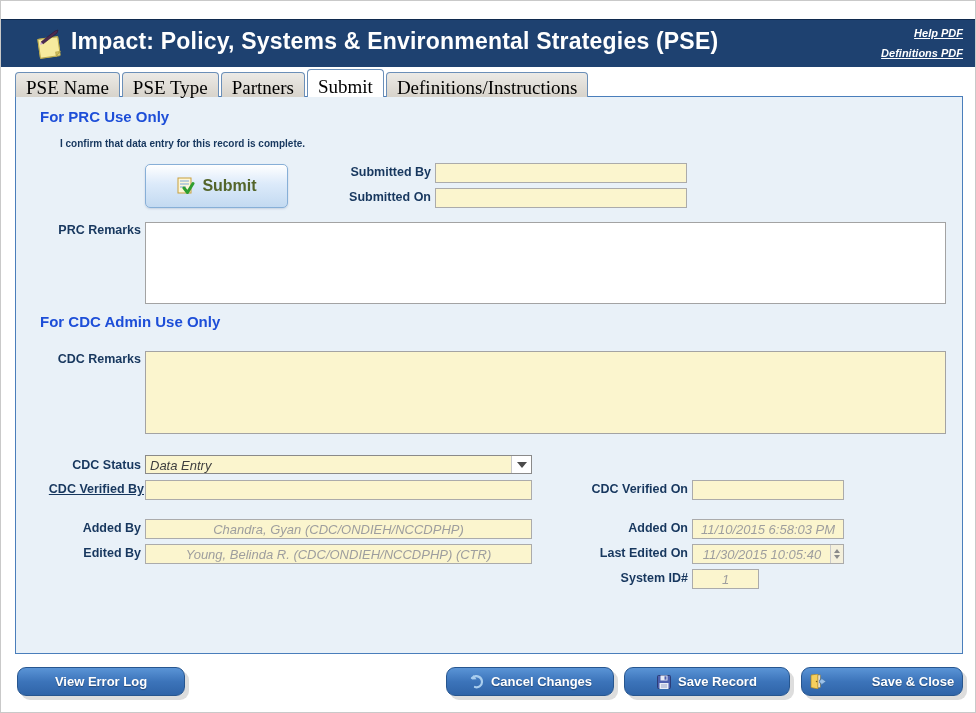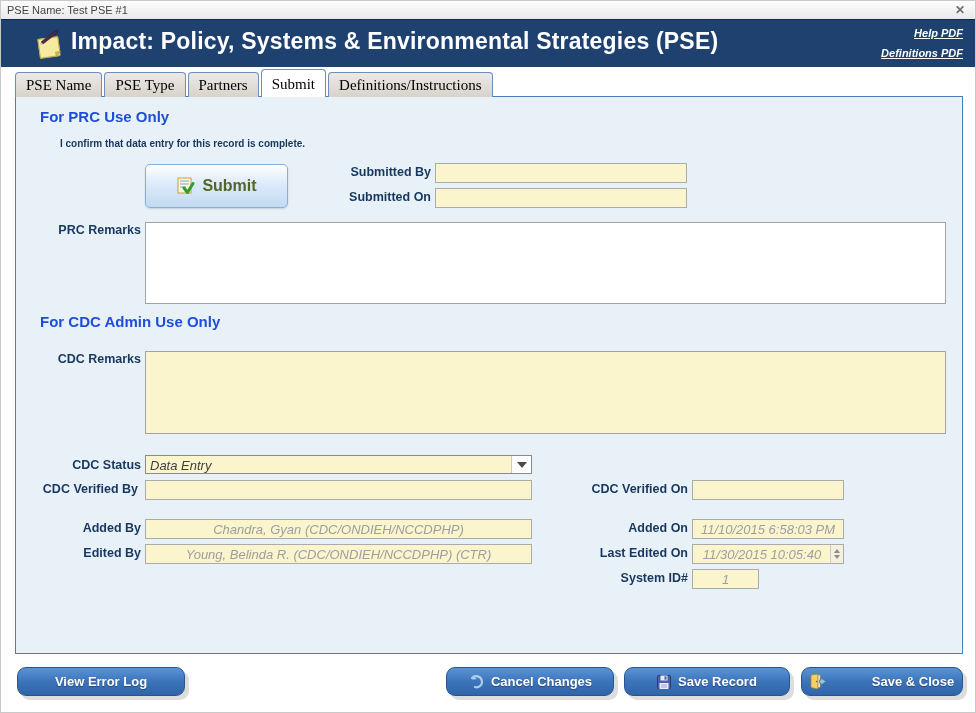--- a/index.html
+++ b/index.html
@@ -31,21 +31,21 @@
     letter-spacing:0.2px;
   }
   .header .links { position:absolute; right:14px; top:3px; text-align:right; }
   .header .links a {
     display:block; color:#fff; font-size:11px; font-weight:bold; font-style:italic;
     text-decoration:underline; line-height:20px; cursor:pointer;
   }
   
   .tabstrip { position:absolute; left:14px; top:68px; height:28px; display:flex; align-items:flex-end; z-index:5; }
   .tab {
-    font-family:"Liberation Serif", serif; font-size:15px; color:#000;
+    font-family:"Liberation Serif", serif; font-size:19px; color:#000;
     background:linear-gradient(#eceae6,#d7d3cb);
     border:1px solid #6b8fb8; border-bottom:none;
     border-radius:4px 4px 0 0; padding:4px 10px 3px 10px; margin-right:2px;
     height:25px; cursor:pointer; white-space:nowrap;
   }
   .tab.active {
     background:#fff; height:28px; padding-top:6px; position:relative; z-index:6;
   }
   
   .panel {
@@ -111,24 +111,20 @@
     text-shadow:0 1px 1px rgba(0,0,0,0.35);
     box-shadow:4px 4px 0 rgba(120,120,120,0.25);
   }
   .icon-inline { display:inline-flex; align-items:center; }
 </style>
 </head>
 <body>
 
 <div id="app">
 
-  <div class="titlebar">
-    <span>PSE Name: Test PSE #1</span>
-    <span class="close">✕</span>
-  </div>
 
   <div class="header">
     <span class="note-icon icon-inline">
       <svg width="32" height="30" viewBox="0 0 32 30">
         <g transform="rotate(-8 16 18)">
           <rect x="6" y="9" width="20" height="19" rx="1" fill="#f2e390" stroke="#b9a94e"></rect>
           <path d="M6 9 L26 9 L26 24 L22 28 L6 28 Z" fill="#f6ea9e" stroke="#b9a94e"></path>
           <path d="M22 28 L22 24 L26 24 Z" fill="#d8c765" stroke="#b9a94e"></path>
         </g>
         <path d="M8 13 L22 2 L25 1 L24 4 L10 15 Z" fill="#4b2a52" stroke="#2e1733" stroke-width="0.6"></path>
@@ -182,21 +178,21 @@
     <textarea class="area yellow" style="left: 129px; top: 254px; width: 801px; height: 83px;"></textarea>
 
     <div class="lbl" style="left:5px; top:358px; width:120px;">CDC Status</div>
     <div class="dropdown">
       <span class="val">Data Entry</span>
       <span class="arrow-box">
           <span class="tri"></span>
         </span>
     </div>
 
-    <div class="lbl" style="left:2px; top:382px; width:120px;">CDC Verified By</div>
+    <div class="lbl" style="left:8px; top:382px; width:120px;text-decoration:underline;">CDC Verified By</div>
     <input class="field" style="left: 129px; top: 383px; width: 387px;" value="">
 
     <div class="lbl" style="left:552px; top:382px; width:120px;">CDC Verified On</div>
     <input class="field" style="left: 676px; top: 383px; width: 152px;" value="">
 
     <div class="lbl" style="left:5px; top:421px; width:120px;">Added By</div>
     <input class="field ghost" style="left: 129px; top: 422px; width: 387px;" readonly="" value="Chandra, Gyan (CDC/ONDIEH/NCCDPHP)">
 
     <div class="lbl" style="left:552px; top:421px; width:120px;">Added On</div>
     <input class="field ghost" style="left: 676px; top: 422px; width: 152px;" readonly="" value="11/10/2015 6:58:03 PM">

